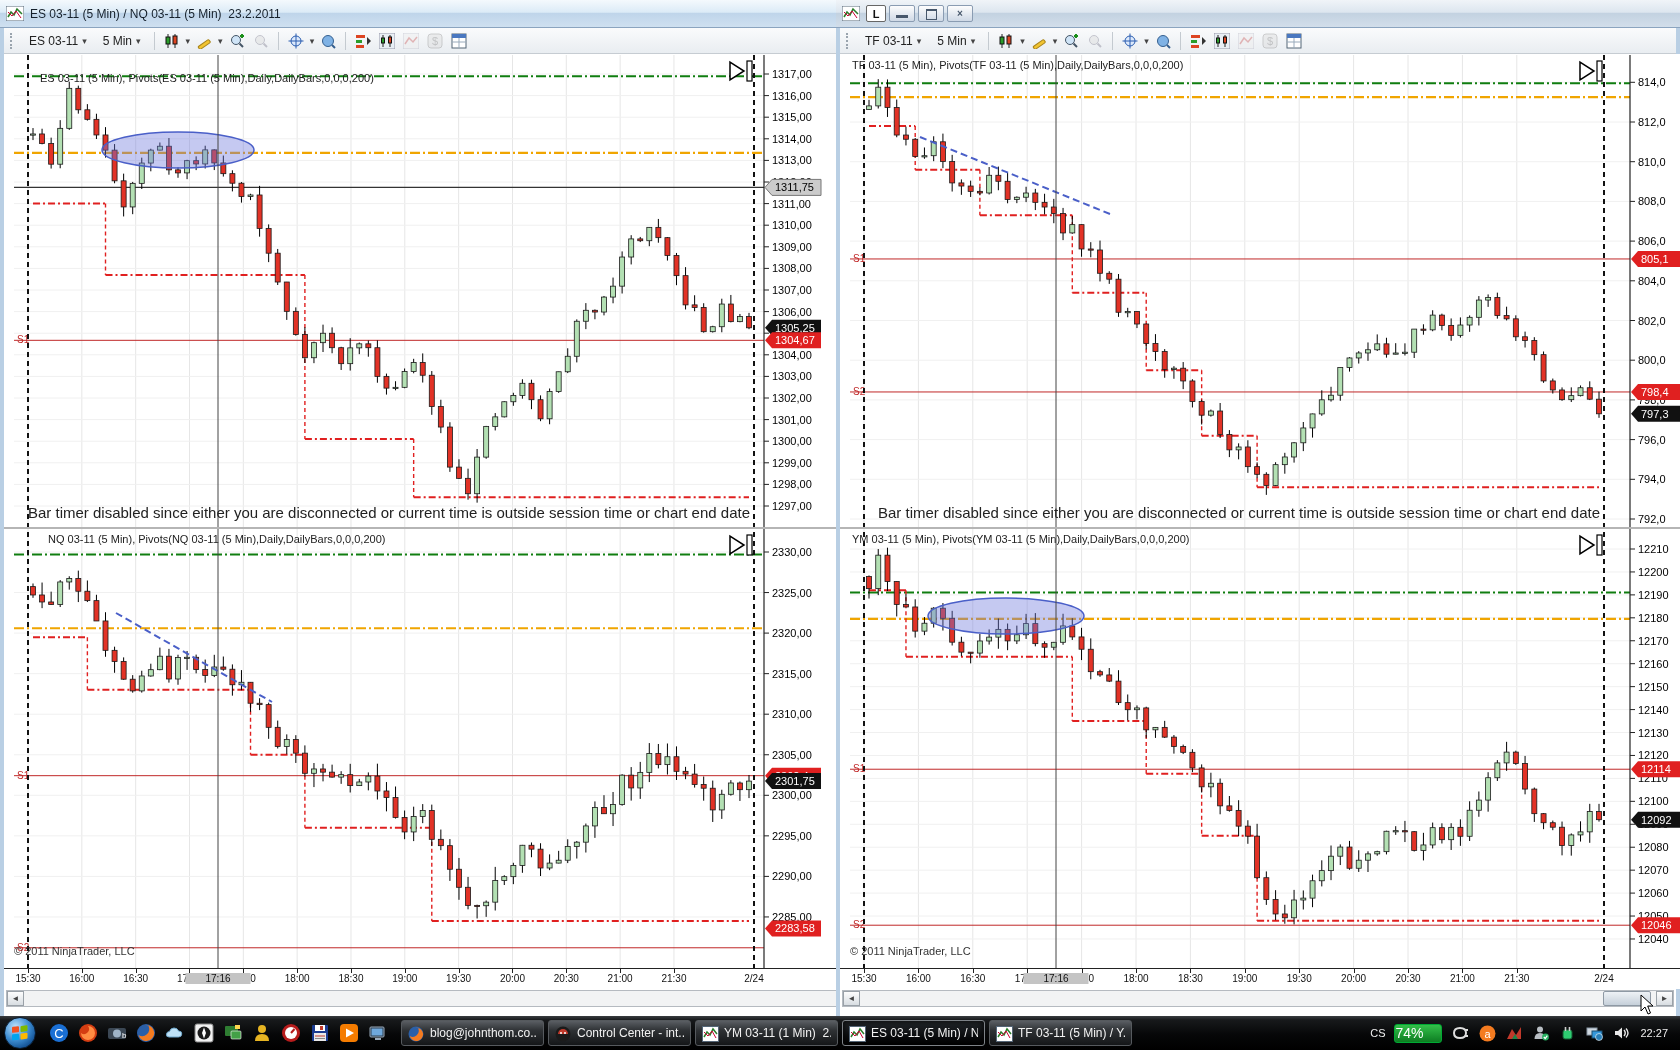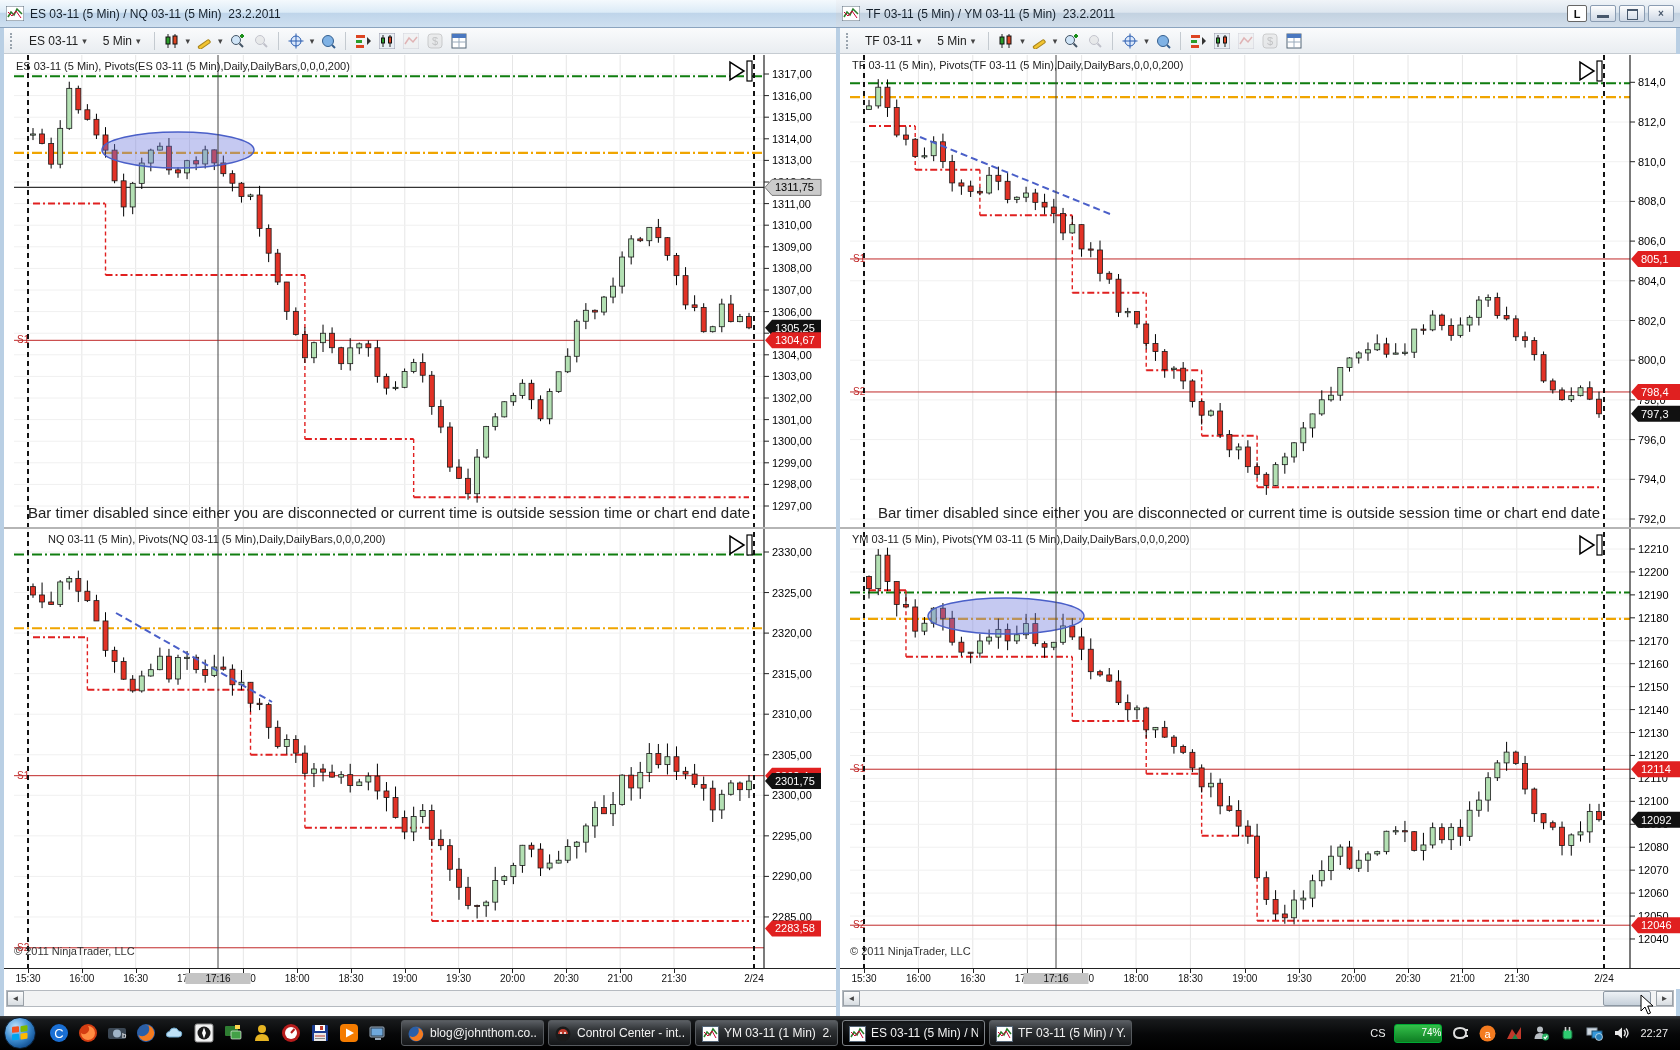--- a/index.html
+++ b/index.html
@@ -65,22 +65,22 @@
   .tbtn{width:143px;height:26px;border-radius:3px;border:1px solid #565a5e;
     background:linear-gradient(#5a5e63 0%,#2e3134 40%,#141618 100%);
     display:flex;align-items:center;gap:5px;padding:0 6px;box-sizing:border-box;}
   .tbtn.active{background:linear-gradient(#24282c 0%,#0b0d0f 60%,#000 100%);
     border-color:#7d8287;box-shadow:inset 0 0 6px #000;}
   .tbtn .tlabel{color:#f2f2f2;font-size:12px;white-space:pre;overflow:hidden;}
   .tbtn .bico{width:17px;height:15px;flex:0 0 auto;}
   #tray{margin-left:auto;display:flex;align-items:center;gap:9px;padding-right:8px;}
   #tray .trtext{color:#eee;font-size:11px;}
   .batt{width:46px;height:17px;border:1px solid #0a3;border-radius:3px;
-    background:linear-gradient(#34c04a,#0d7d22);color:#fff;font-size:10px;
-    text-align:right;line-height:16px;}
+    background:linear-gradient(#34c04a,#0d7d22);color:#fff;font-size:14px;
+    text-align:left;line-height:16px;}
   .trico{width:18px;height:18px;display:flex;align-items:center;justify-content:center;}
   #cursor{position:absolute;z-index:50;pointer-events:none;}
 </style>
 </head>
 <body>
 
 <div id="screen">
 
   <section class="win" id="win0" style="left:0;width:984px;">
     <header class="titlebar">
@@ -700,21 +700,21 @@
             <rect x="743" y="481" width="5" height="20" fill="#fff" stroke="#000" stroke-width="1.2"></rect>
           </g>
           <g>
             <line x1="24" y1="1" x2="24" y2="914" stroke="#111" stroke-width="2" stroke-dasharray="5 4"></line>
             <line x1="750" y1="1" x2="750" y2="914" stroke="#111" stroke-width="2" stroke-dasharray="5 4"></line>
             <line x1="214" y1="1" x2="214" y2="914" stroke="#444" stroke-width="1"></line>
             <line x1="760" y1="1" x2="760" y2="914" stroke="#222" stroke-width="1.2"></line>
             <line x1="0" y1="474" x2="836" y2="474" stroke="#b5b5b5" stroke-width="2"></line>
           </g>
         </svg>
-      <div class="hdr" style="top:6px;">ES 03-11 (5 Min), Pivots(ES 03-11 (5 Min),Daily,DailyBars,0,0,0,200)</div>
+      <div class="hdr" style="top:18px;margin-left:24px;">ES 03-11 (5 Min), Pivots(ES 03-11 (5 Min),Daily,DailyBars,0,0,0,200)</div>
       <div class="hdr" style="top:479px;padding-left:32px;">NQ 03-11 (5 Min), Pivots(NQ 03-11 (5 Min),Daily,DailyBars,0,0,0,200)</div>
       <div class="bartimer" style="left:0;width:746px;">Bar timer disabled since either you are disconnected or current time is outside session time or chart end date</div>
       <div class="copyright">© 2011 NinjaTrader, LLC</div>
     </div>
     <div class="taxis" id="tx0" style="width:836px;">
         <span class="ttick" style="left: 24px;"></span>
         <span class="tlab" style="left: 24px;">15:30</span>
         <span class="ttick" style="left: 77.83px;"></span>
         <span class="tlab" style="left: 77.83px;">16:00</span>
         <span class="ttick" style="left: 131.66px;"></span>
@@ -751,21 +751,20 @@
 
   <section class="win" id="win1" style="left:836px;width:844px;">
     <header class="titlebar inactive">
       <span class="ticon">
         <svg width="18" height="15">
             <rect x="0" y="0" width="18" height="15" fill="#fff" stroke="#567"></rect>
             <polyline points="2,11 5,6 8,9 11,3 16,8" fill="none" stroke="#2a7d2a" stroke-width="1.6"></polyline>
             <polyline points="2,6 6,10 10,5 15,12" fill="none" stroke="#c03" stroke-width="1"></polyline>
           </svg>
       </span>
-      <span class="ttext">TF 03-11 (5 Min) / YM 03-11 (5 Min)  23.2.2011</span>
       <span class="wbtns">
         <button class="wb lbtn">L</button>
         <button class="wb">
             <span class="gmin"></span>
           </button>
         <button class="wb">
             <span class="gmax"></span>
           </button>
         <button class="wb closeg">×</button>
       </span>

